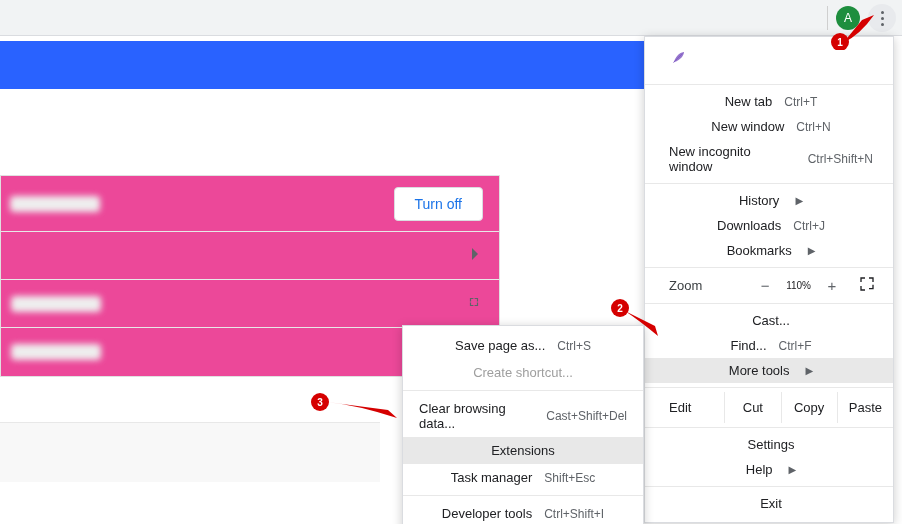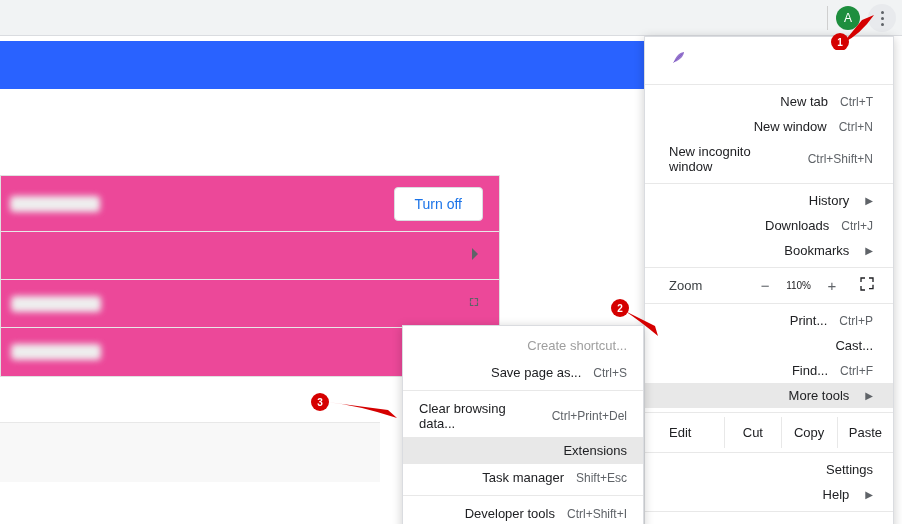--- a/index.html
+++ b/index.html
@@ -19,21 +19,21 @@
     .turnoff-row { height: 56px; display: flex; align-items: center; justify-content: flex-end; padding: 0 16px; border-bottom: 1px solid #e8e8e8; }
     .turnoff-btn { border: 1px solid #dadce0; border-radius: 4px; padding: 8px 20px; color: #1a73e8; font-weight: 500; background: #fff; font-size: 14px; cursor: pointer; }
     .sub-row { height: 48px; display: flex; align-items: center; justify-content: flex-end; padding: 0 18px; border-bottom: 1px solid #e8e8e8; }
     .sub-row .arrow-icon { color: #5f6368; }
     .sub-row .expand-icon { color: #5f6368; font-size: 12px; }
     .blur-text { position: absolute; left: 10px; width: 90px; height: 16px; background: #eee; filter: blur(3px); border-radius: 4px; }
     .bottom-gray { position: absolute; top: 422px; left: 0; width: 380px; height: 60px; background: #f8f8f8; border-top: 1px solid #e8e8e8; }
 
     
     .main-menu { position: absolute; top: 36px; right: 8px; width: 250px; background: #fff; border: 1px solid #dadce0; box-shadow: 0 2px 10px rgba(0,0,0,.2); padding: 6px 0; }
-    .menu-row { display: flex; align-items: center; justify-content: flex-end; padding: 5px 20px 5px 24px; font-size: 13px; color: #202124; cursor: pointer; position: relative; gap: 12px; }
+    .menu-row { display: flex; align-items: center; justify-content: center; padding: 5px 20px 5px 24px; font-size: 13px; color: #202124; cursor: pointer; position: relative; gap: 12px; }
     .menu-row.highlight { background: #e8e8e8; }
     .menu-row .shortcut { color: #5f6368; font-size: 12px; }
     .menu-row .sub-arrow { color: #5f6368; font-size: 10px; margin-left: 4px; }
     .menu-sep { height: 1px; background: #e8e8e8; margin: 4px 0; }
     .feather-row { display: flex; justify-content: flex-start; padding: 6px 24px 10px; }
     .feather-icon { width: 18px; height: 18px; color: #7e57c2; }
 
     .zoom-row { display: flex; align-items: center; padding: 4px 18px 4px 24px; font-size: 13px; gap: 12px; }
     .zoom-label { margin-right: auto; }
     .zoom-btn { width: 18px; text-align: center; cursor: pointer; color: #5f6368; font-size: 15px; }
@@ -143,24 +143,20 @@
     <span class="zoom-val">110%</span>
     <span class="zoom-btn">+</span>
     <span class="fullscreen-icon">
       <svg width="16" height="16" viewBox="0 0 24 24">
           <path fill="#202124" d="M4 4h5V2H2v7h2V4zm11-2v2h5v5h2V2h-7zm5 16h-5v2h7v-7h-2v5zM4 15H2v7h7v-2H4v-5z"></path>
         </svg>
     </span>
   </div>
   <div class="menu-sep"></div>
   <div class="menu-row">
-    <span>Print...</span>
-    <span class="shortcut">Ctrl+P</span>
-  </div>
-  <div class="menu-row">
     <span>Cast...</span>
   </div>
   <div class="menu-row">
     <span>Find...</span>
     <span class="shortcut">Ctrl+F</span>
   </div>
   <div class="menu-row highlight">
     <span>More tools</span>
     <span class="sub-arrow">▶</span>
   </div>
@@ -179,31 +175,31 @@
     <span>Help</span>
     <span class="sub-arrow">▶</span>
   </div>
   <div class="menu-sep"></div>
   <div class="menu-row">
     <span>Exit</span>
   </div>
 </div>
 
 <div class="sub-menu">
+  <div class="menu-row">
+    <span>Save page as...</span>
+    <span class="shortcut">Ctrl+S</span>
+  </div>
   <div class="menu-row disabled">
     <span>Create shortcut...</span>
   </div>
-  <div class="menu-row">
-    <span>Save page as...</span>
-    <span class="shortcut">Ctrl+S</span>
-  </div>
   <div class="menu-sep"></div>
   <div class="menu-row">
     <span>Clear browsing data...</span>
-    <span class="shortcut">Ctrl+Print+Del</span>
+    <span class="shortcut">Cast+Shift+Del</span>
   </div>
   <div class="menu-row highlight">
     <span>Extensions</span>
   </div>
   <div class="menu-row">
     <span>Task manager</span>
     <span class="shortcut">Shift+Esc</span>
   </div>
   <div class="menu-sep"></div>
   <div class="menu-row">

